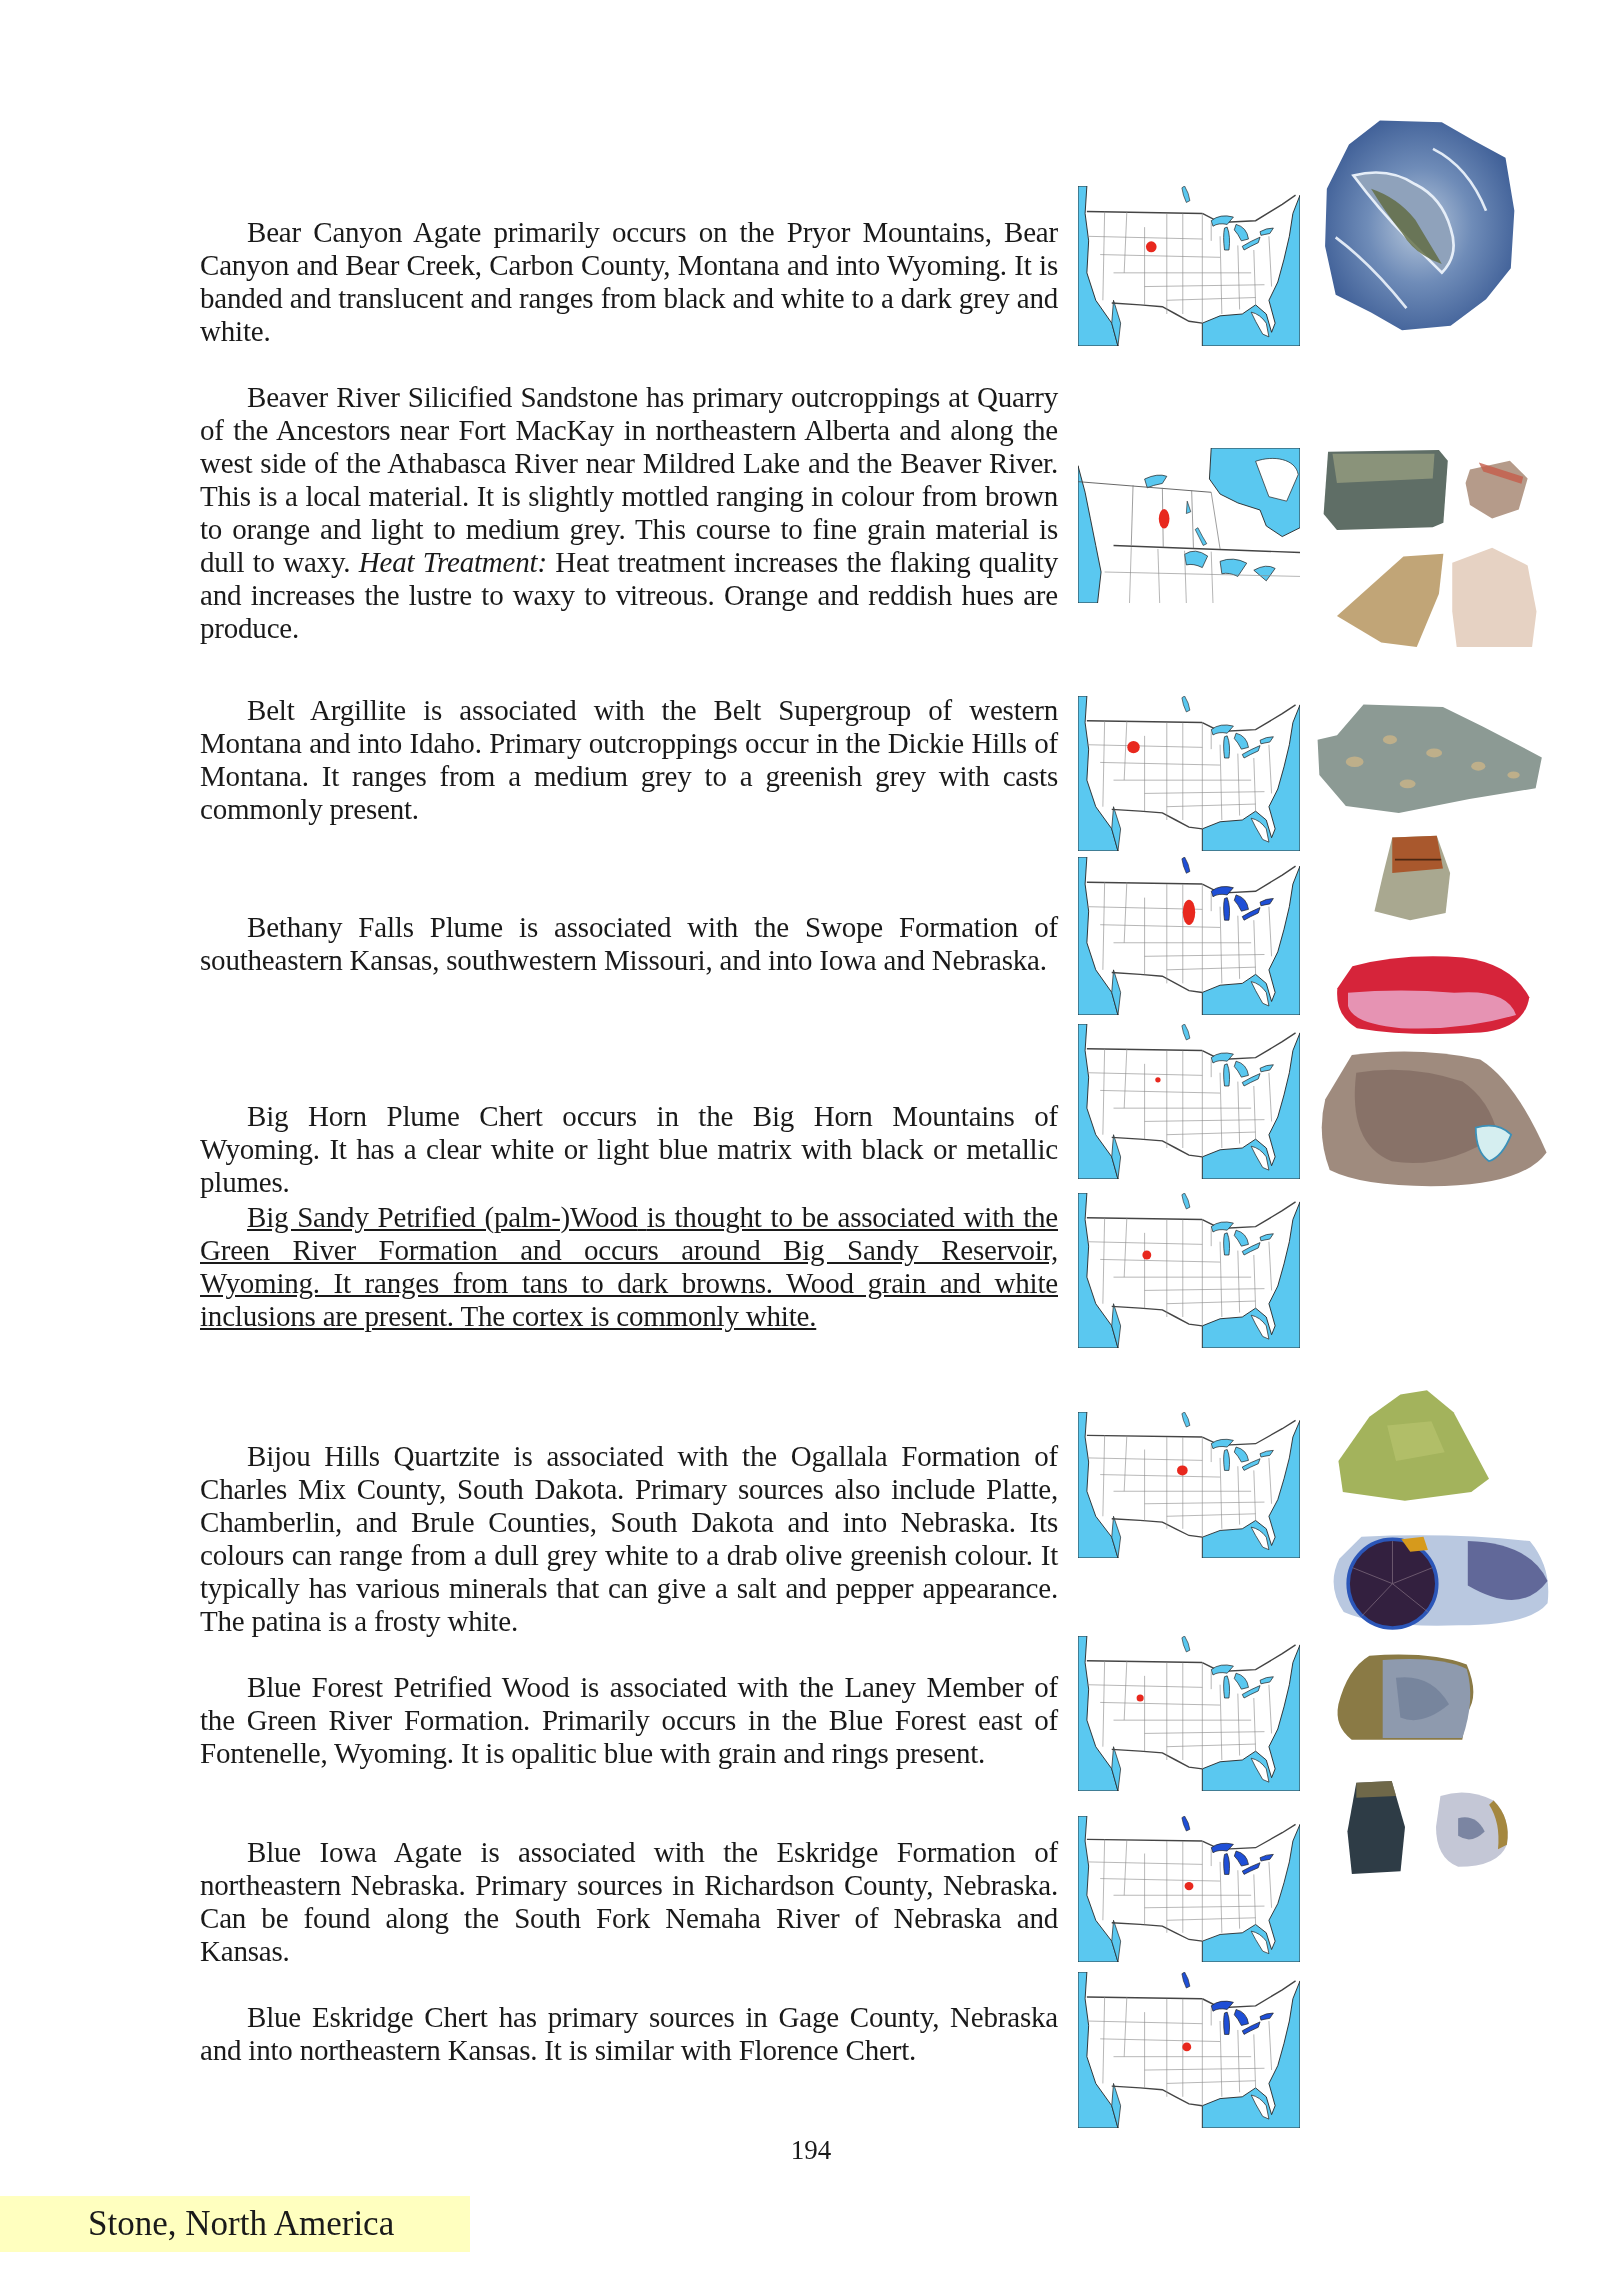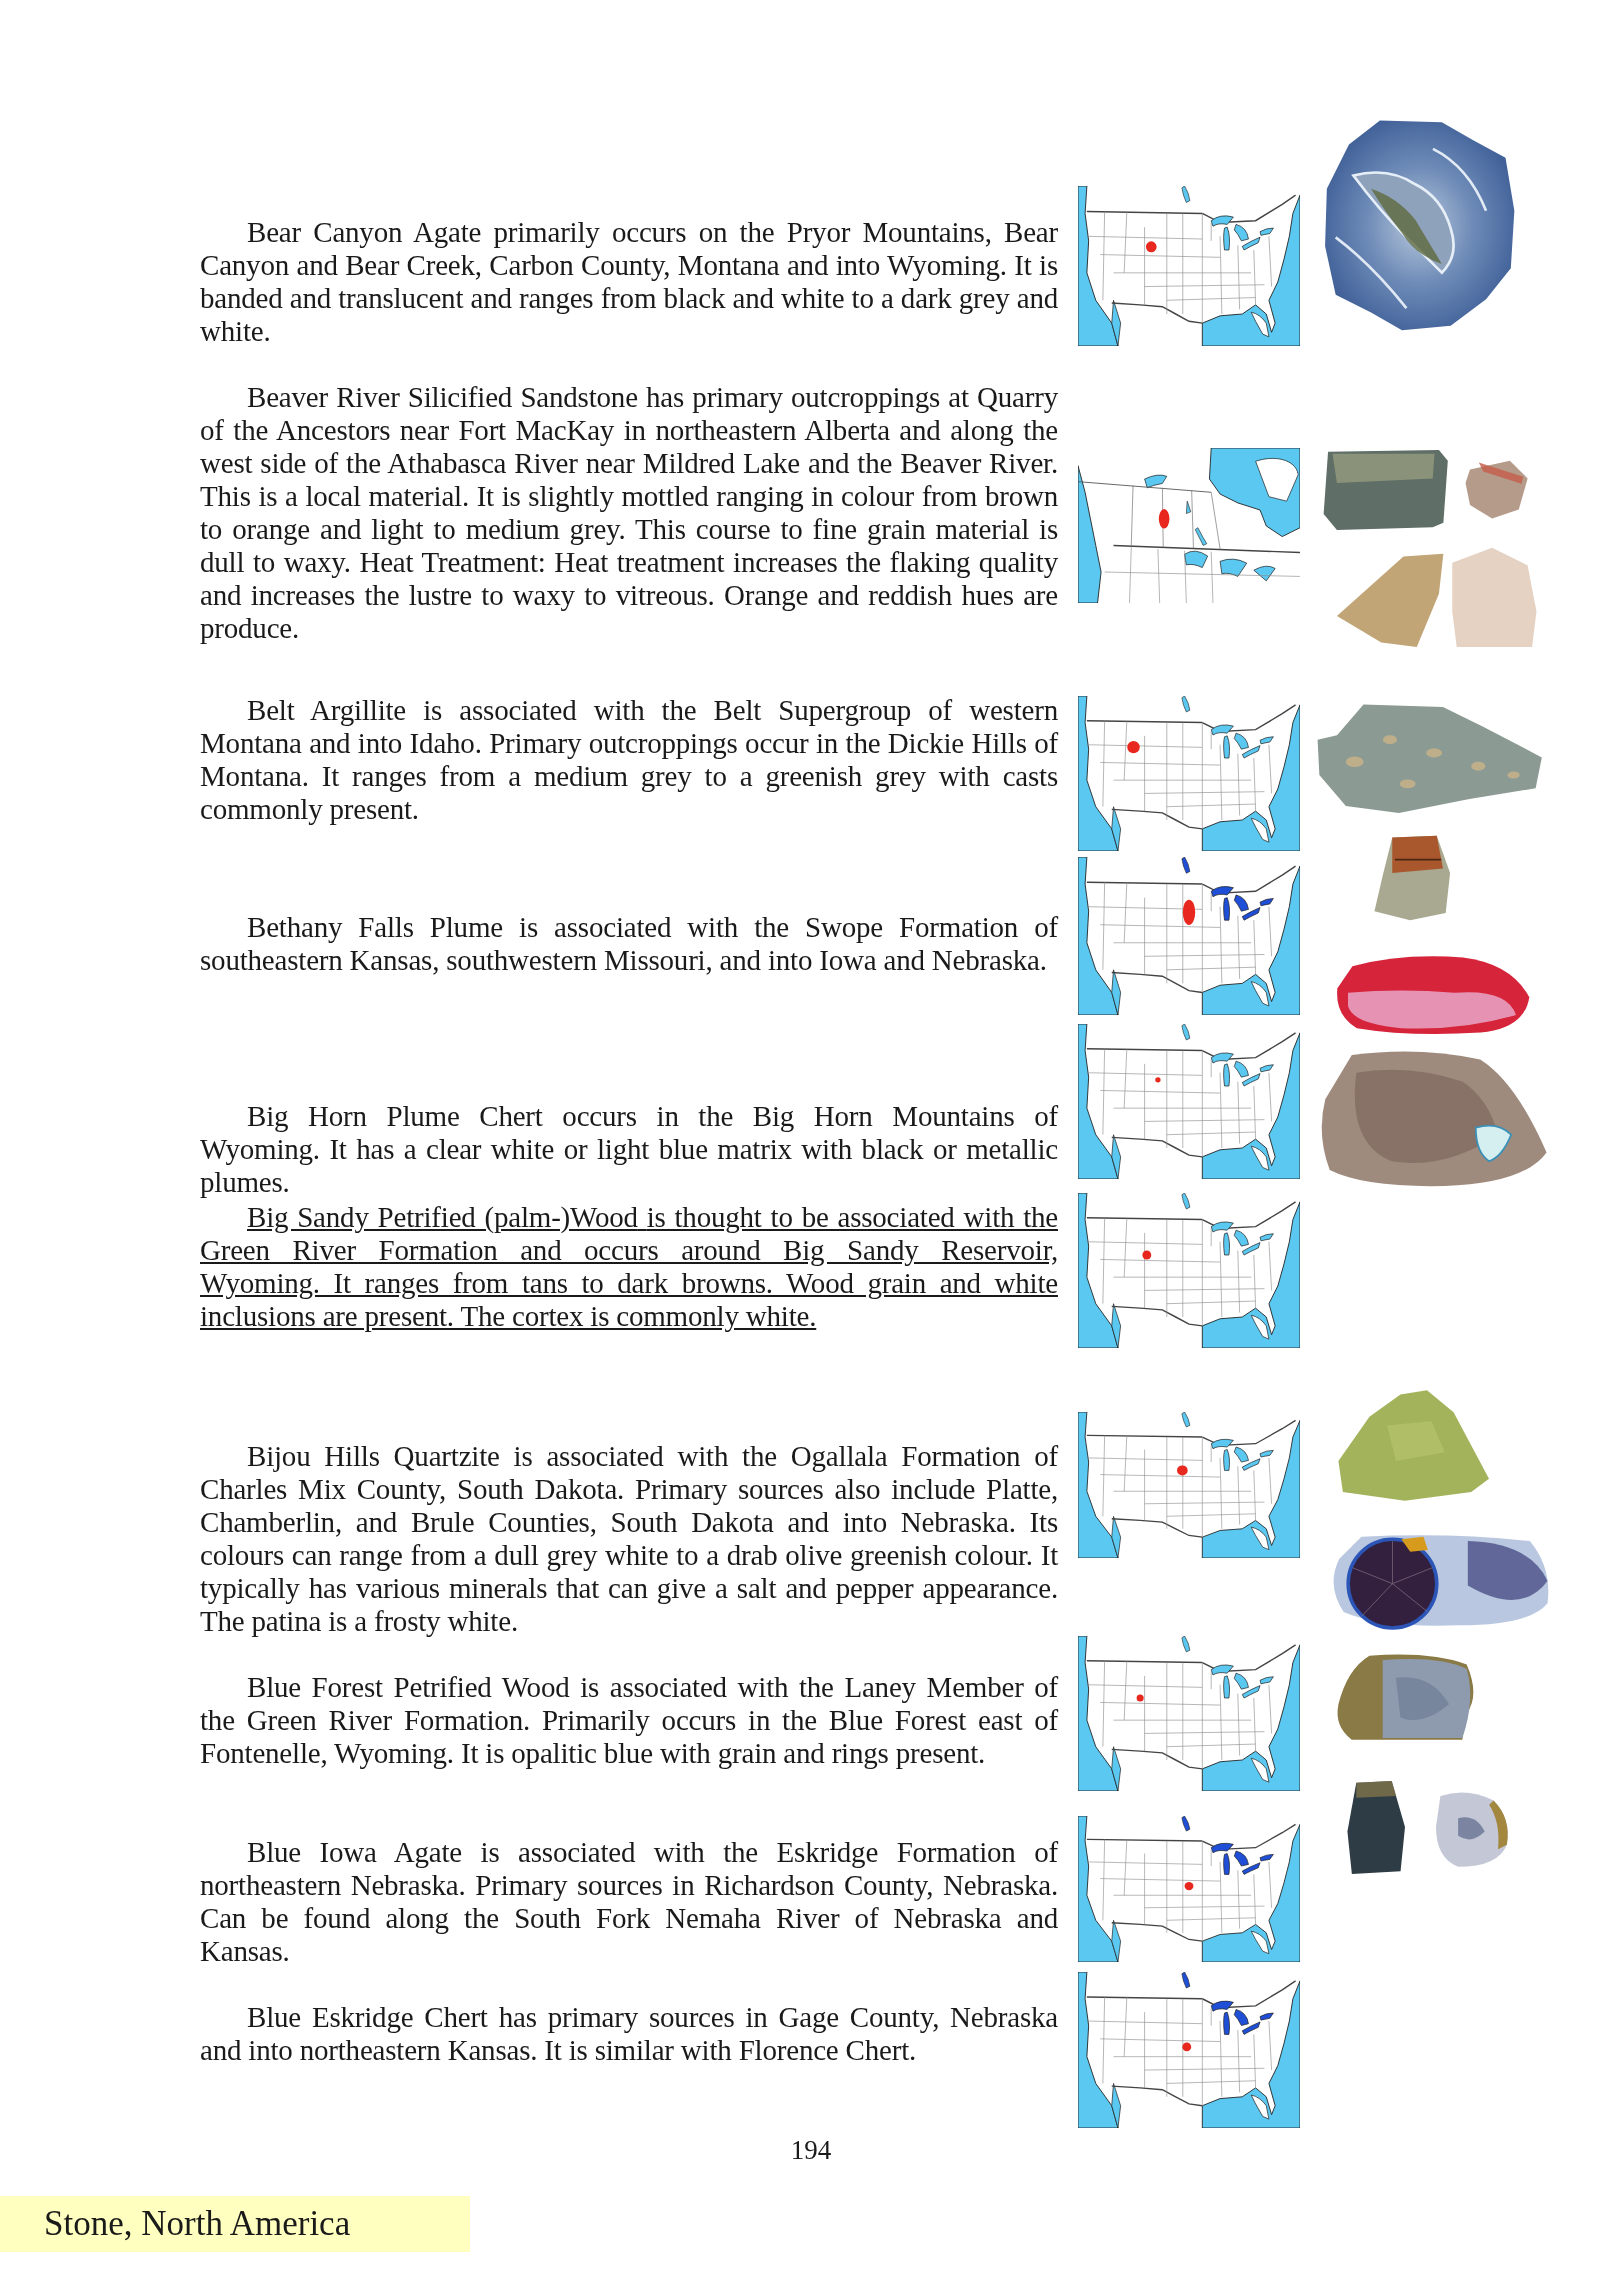--- a/index.html
+++ b/index.html
@@ -1,28 +1,28 @@
 <!DOCTYPE html>
 <html style="font-size:14px"><head>
 <meta charset="utf-8">
 <style>
   html, body { margin: 0; padding: 0; background: #ffffff; }
   body { width: 1618px; height: 2270px; position: relative; overflow: hidden;
          font-family: "Liberation Serif", "DejaVu Serif", serif; color: #1a1a1a; }
   .para { position: absolute; left: 186px; width: 858px; font-size: 29px; line-height: 33px;
           text-align: justify; text-indent: 47px; margin: 14px; letter-spacing: -0.2px; }
   .para .name { font-style: normal; }
-  .para .em { }
+  .para .em { font-style: italic; }
   .map { position: absolute; left: 1078px; width: 222px; }
   .map svg { display: block; width: 100%; height: 100%; }
   .stone { position: absolute; }
   .stone svg { display: block; width: 100%; height: 100%; }
   .page-number { position: absolute; left: 780px; top: 2135px; font-size: 27px; width: 62px; text-align: center; }
   .footer-label { position: absolute; left: 0; top: 2196px; width: 470px; height: 56px; background: #ffffbf;
-                  font-size: 35px; line-height: 56px; padding-left: 44px; box-sizing: border-box; }
+                  font-size: 35px; line-height: 56px; padding-left: 88px; box-sizing: border-box; }
 </style>
 </head>
 <body>
 
 <p class="para" style="top:202px;"><span class="name">Bear Canyon Agate</span>&nbsp;<span>primarily occurs on the Pryor Mountains, Bear Canyon and Bear Creek, Carbon County, Montana and into Wyoming. It is banded and translucent and ranges from black and white to a dark grey and white.</span></p>
 
 <p class="para" style="top:367px;"><span class="name">Beaver River Silicified Sandstone</span>&nbsp;<span>has primary outcroppings at Quarry of the Ancestors near Fort MacKay in northeastern Alberta and along the west side of the Athabasca River near Mildred Lake and the Beaver River.  This is a local material. It is slightly mottled ranging in colour from brown to orange and light to medium grey. This course to fine grain material is dull to waxy.</span> <span class="em">Heat Treatment:</span> <span>Heat treatment increases the flaking quality and increases the lustre to waxy to vitreous.  Orange and reddish hues are produce.</span></p>
 
 <p class="para" style="top:680px;"><span class="name">Belt Argillite</span>&nbsp;<span>is associated with the Belt Supergroup of western Montana and into Idaho.  Primary outcroppings occur in the Dickie Hills of Montana. It ranges from a medium grey to a greenish grey with casts commonly present.</span></p>
 

